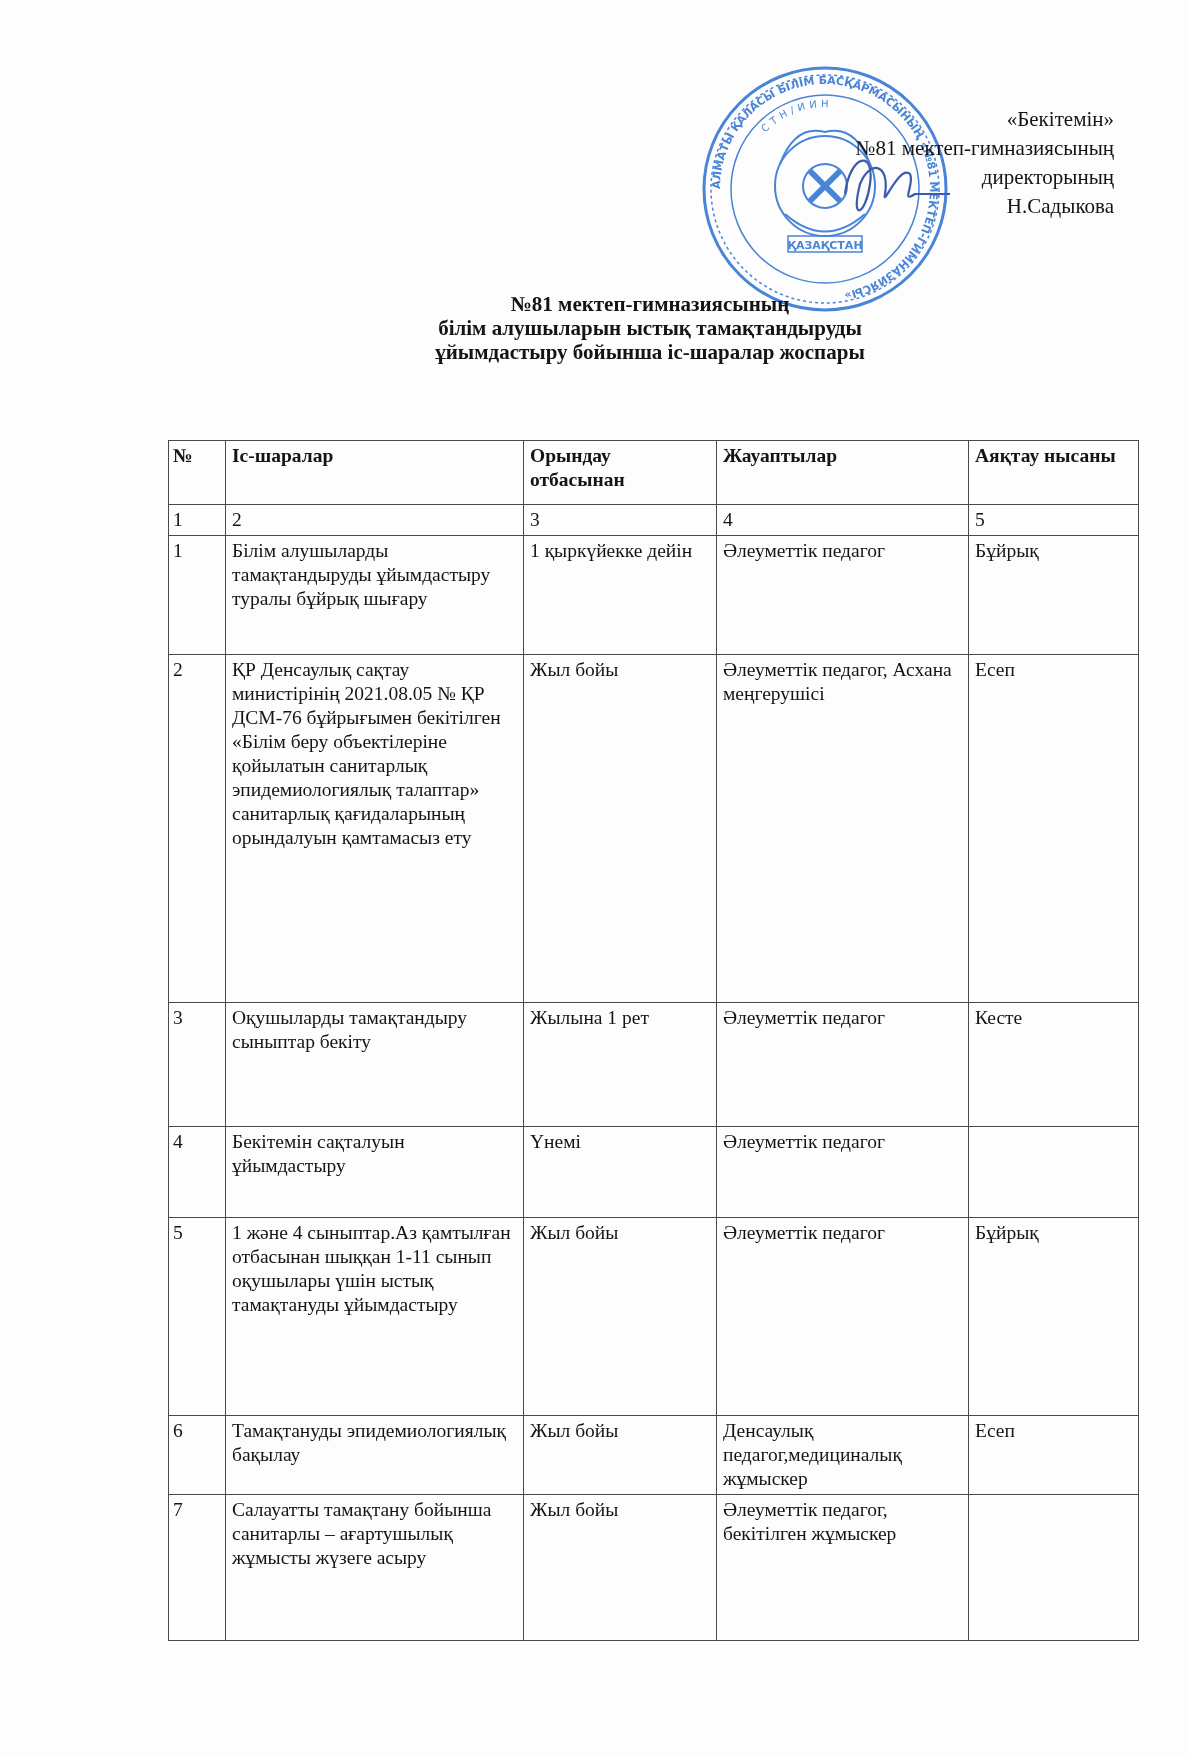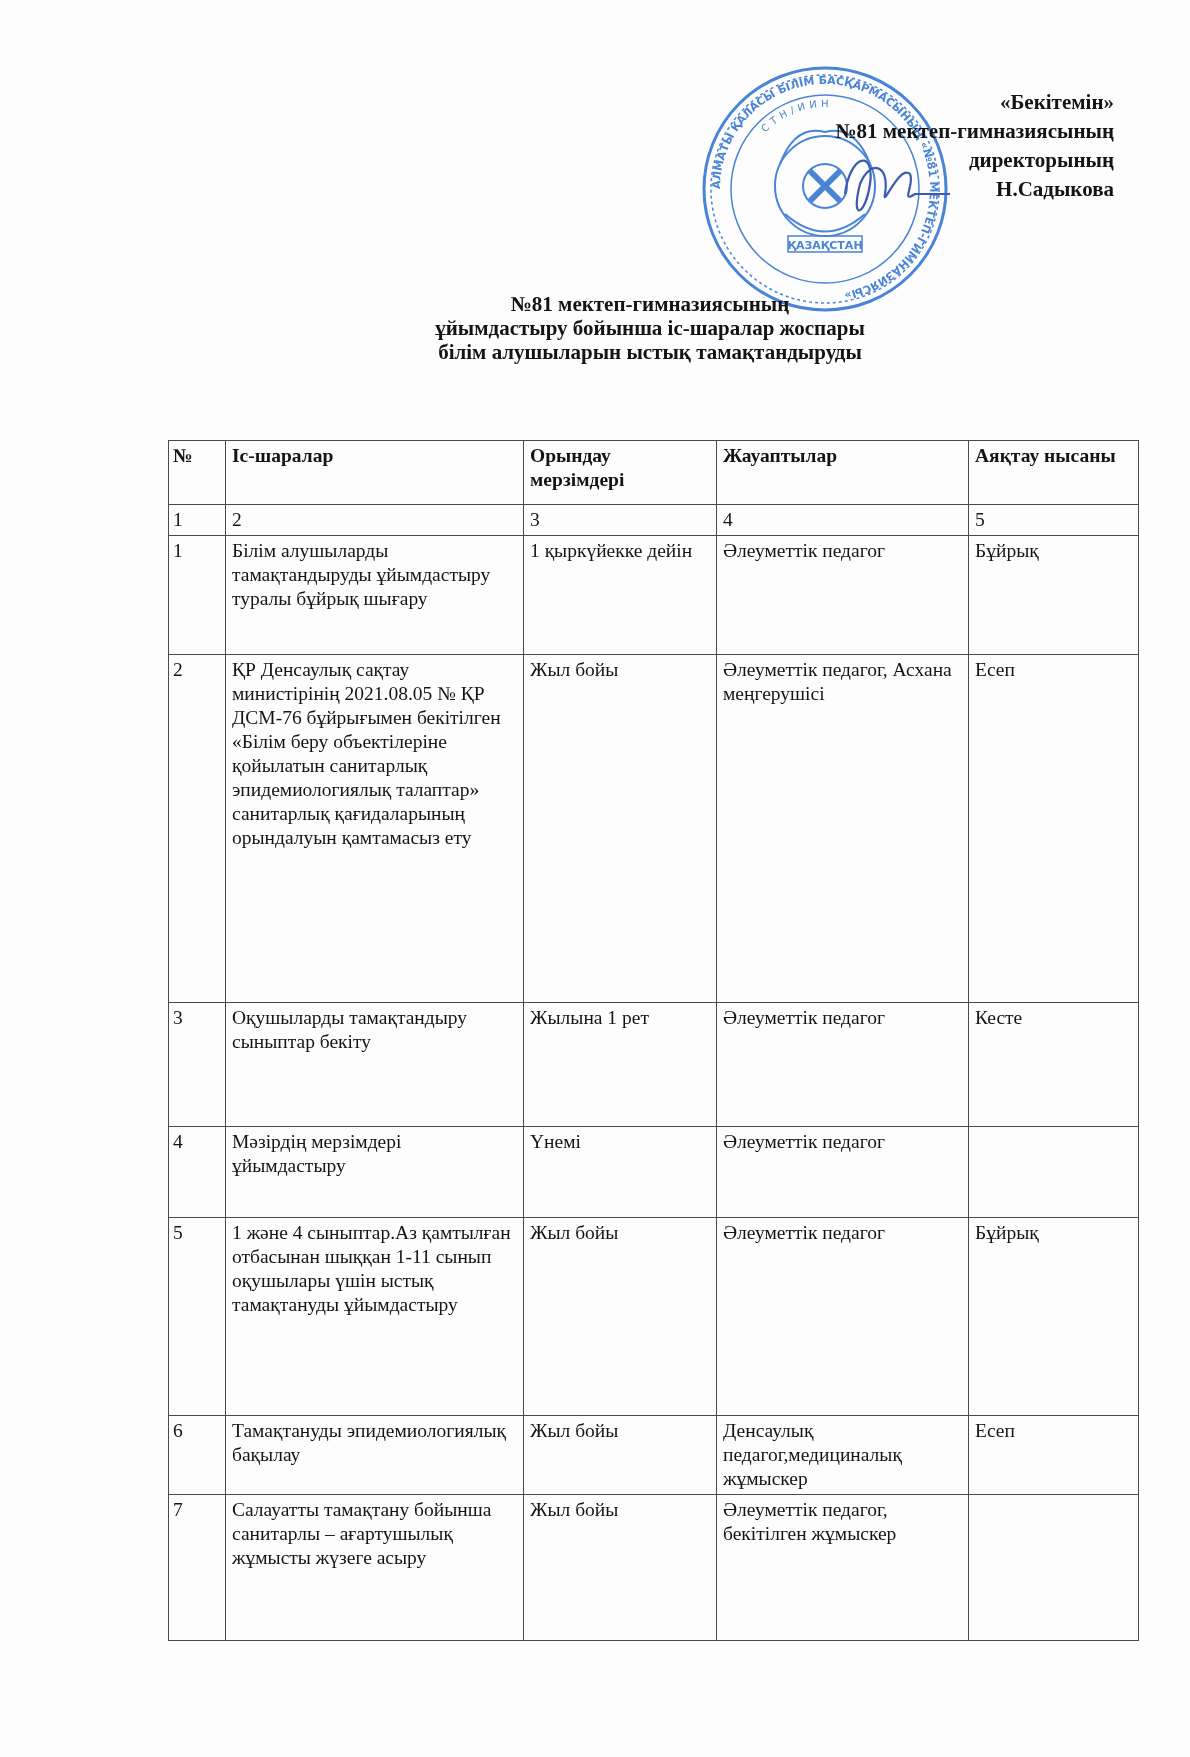--- a/index.html
+++ b/index.html
@@ -6,23 +6,23 @@
   body {
     width: 1190px; height: 1757px;
     background: #fdfdfd;
     position: relative;
     overflow: hidden;
     font-family: "Liberation Serif", "DejaVu Serif", serif;
     color: #141414;
   }
   .approval {
     position: absolute;
-    right: 76px; top: 88px;
+    right: 76px; top: 105px;
     text-align: right;
-    font-weight: bold;
+    font-weight: normal;
     font-size: 21px;
     line-height: 29px;
   }
   .stamp {
     position: absolute;
     left: 700px; top: 64px;
     width: 250px; height: 250px;
     opacity: 0.85;
     pointer-events: none;
   }
@@ -99,37 +99,37 @@
 
 <div class="approval">
   <div>«Бекітемін»</div>
   <div>№81 мектеп-гимназиясының</div>
   <div>директорының</div>
   <div>Н.Садыкова</div>
 </div>
 
 <div class="title-block">
   <div>№81 мектеп-гимназиясының</div>
+  <div>білім алушыларын ыстық тамақтандыруды</div>
   <div>ұйымдастыру бойынша іс-шаралар жоспары</div>
-  <div>білім алушыларын ыстық тамақтандыруды</div>
 </div>
 
 <table class="plan">
   <colgroup>
     <col style="width:57px">
     <col style="width:298px">
     <col style="width:193px">
     <col style="width:252px">
     <col style="width:170px">
   </colgroup>
   <thead>
     <tr class="head-row">
       <th class="cell-num">№</th>
       <th class="center">Іс-шаралар</th>
-      <th>Орындау мерзімдері</th>
+      <th>Орындау отбасынан</th>
       <th>Жауаптылар</th>
       <th>Аяқтау нысаны</th>
     </tr>
     <tr class="num-row">
       <td class="left cell-num">1</td>
       <td>2</td>
       <td>3</td>
       <td>4</td>
       <td>5</td>
     </tr>
@@ -151,21 +151,21 @@
     </tr>
     <tr class="row-3">
       <td class="cell-num">3</td>
       <td>Оқушыларды тамақтандыру сыныптар бекіту</td>
       <td>Жылына 1 рет</td>
       <td>Әлеуметтік педагог</td>
       <td>Кесте</td>
     </tr>
     <tr class="row-4">
       <td class="cell-num">4</td>
-      <td>Мәзірдің мерзімдері ұйымдастыру</td>
+      <td>Бекітемін сақталуын ұйымдастыру</td>
       <td>Үнемі</td>
       <td>Әлеуметтік педагог</td>
       <td></td>
     </tr>
     <tr class="row-5">
       <td class="cell-num">5</td>
       <td>1 және 4 сыныптар.Аз қамтылған отбасынан шыққан 1-11 сынып оқушылары үшін ыстық тамақтануды ұйымдастыру</td>
       <td>Жыл бойы</td>
       <td>Әлеуметтік педагог</td>
       <td>Бұйрық</td>

